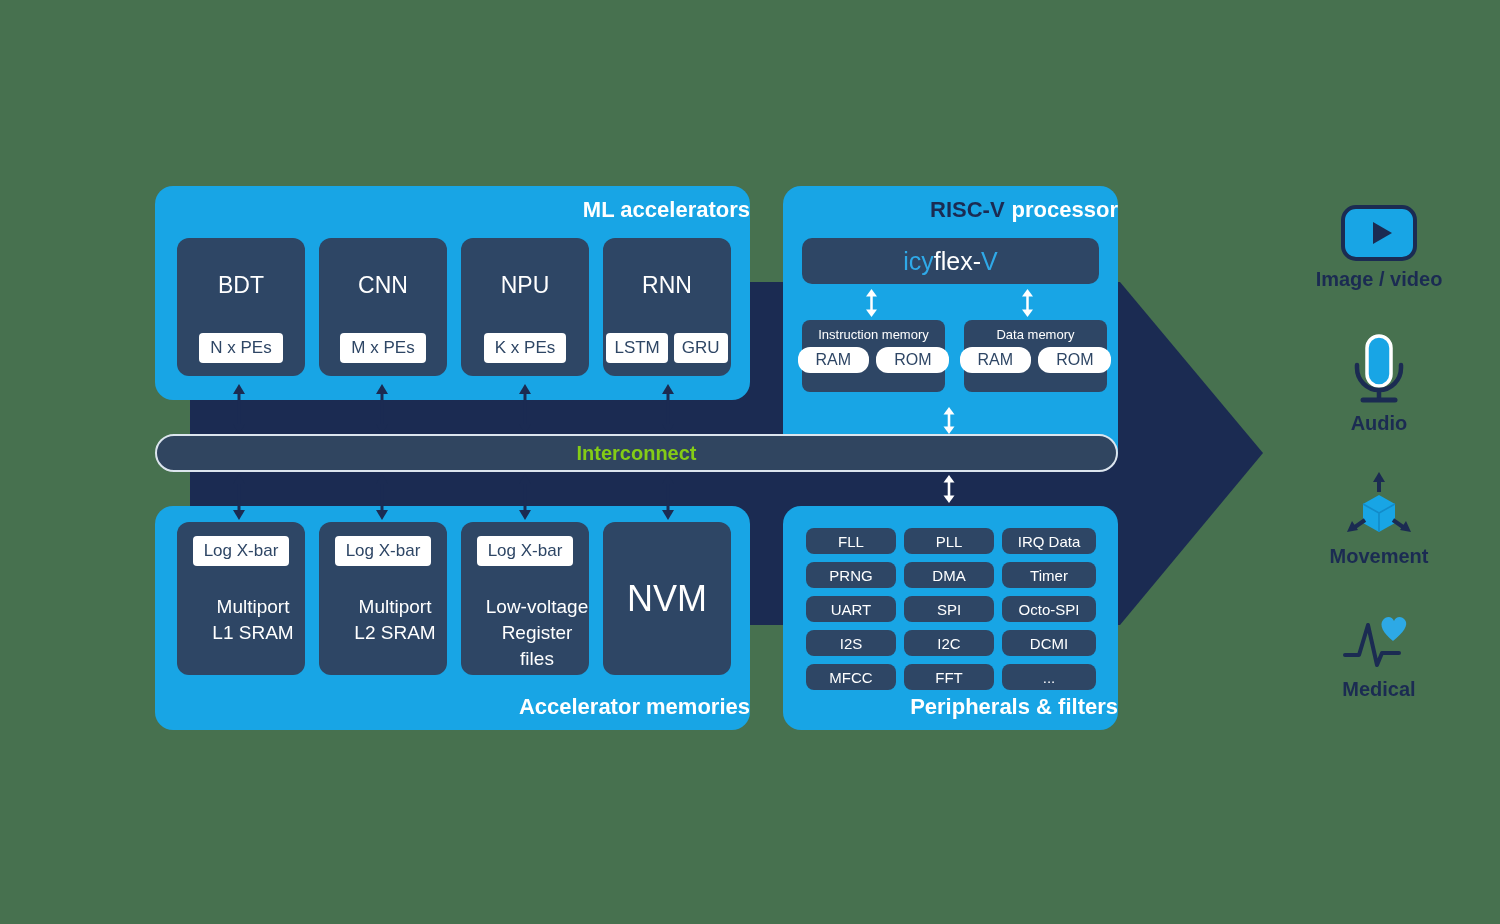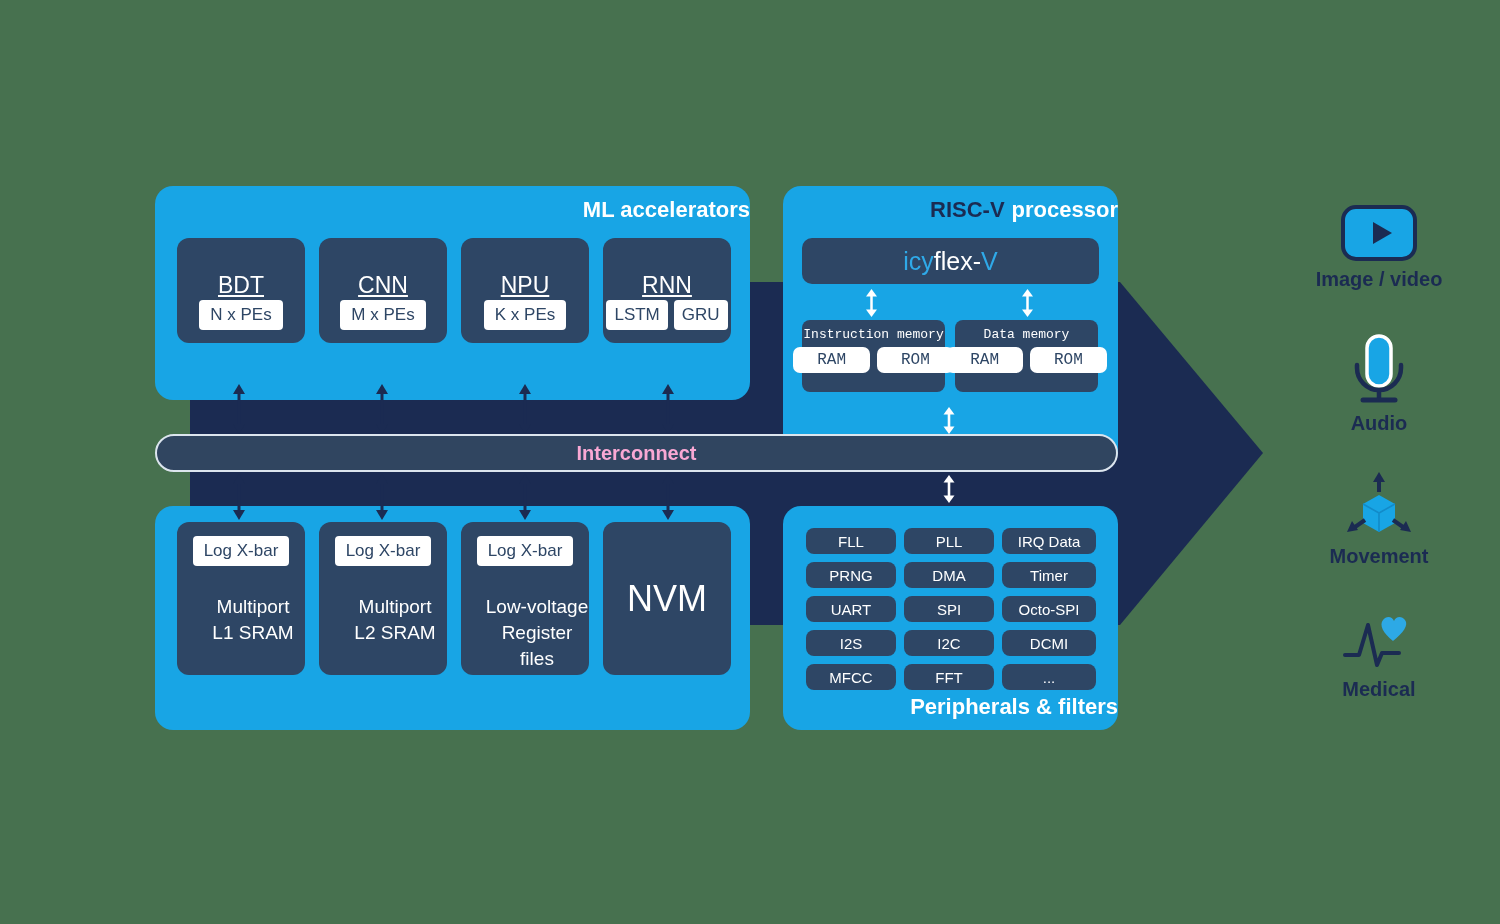--- a/index.html
+++ b/index.html
@@ -12,45 +12,45 @@
   .panel-title{position:absolute;left:0;right:0;text-align:right;color:#fff;font-weight:bold;font-size:22px;}
   .panel-title .brand{color:#1B2B52;margin-right:7px;}
   #ml-box{left:155px;top:186px;width:595px;height:214px;}
   #mem-box{left:155px;top:506px;width:595px;height:224px;}
   #riscv-box{left:783px;top:186px;width:335px;height:283px;}
   #periph-box{left:783px;top:506px;width:335px;height:224px;}
   .blocks-row{position:absolute;left:22px;display:flex;gap:14px;}
   #ml-box .blocks-row{top:52px;}
   #mem-box .blocks-row{top:16px;}
   .block{width:128px;background:#2E4665;border-radius:12px;position:relative;color:#fff;}
-  .ml-block{height:105px;text-decoration:underline;}
+  .ml-block{height:138px;}
   .mem-block{height:153px;}
   .block-name{text-align:center;margin-top:34px;font-size:23px;}
   .pill{background:#fff;color:#2E4665;border-radius:4px;font-size:17px;padding:5px 11px;white-space:nowrap;}
   .pill-slot{position:absolute;bottom:13px;left:0;right:0;display:flex;justify-content:center;gap:6px;}
   .pill-top{position:absolute;top:14px;left:0;right:0;display:flex;justify-content:center;}
   .mem-lines{position:absolute;top:72px;left:0;right:0;text-align:center;font-size:19px;line-height:26px;padding-left:24px;}
   .nvm-block{display:flex;align-items:center;justify-content:center;font-size:36px;}
   #interconnect{
     position:absolute;left:155px;top:434px;width:963px;height:38px;box-sizing:border-box;
     background:#304560;border:2px solid #DCE5EE;border-radius:19px;
     display:flex;align-items:center;justify-content:center;
-    color:#f9a8d4;font-size:20px;font-weight:bold;z-index:1;
+    color:#84cc16;font-size:20px;font-weight:bold;z-index:1;
   }
   
   #core-bar{
     position:absolute;left:19px;top:52px;width:297px;height:46px;background:#2E4665;border-radius:10px;
     display:flex;align-items:center;justify-content:center;font-size:25px;color:#fff;
   }
   #core-bar .cy{color:#2FA9E8;}
-  .riscv-mems{position:absolute;left:19px;top:134px;display:flex;gap:10px;font-family:Liberation Mono, monospace;}
+  .riscv-mems{position:absolute;left:19px;top:134px;display:flex;gap:19px;}
   .riscv-mem{width:143px;height:72px;background:#2E4665;border-radius:8px;color:#fff;}
   .riscv-mem-label{text-align:center;font-size:13px;margin-top:7px;}
   .riscv-mem-pills{display:flex;justify-content:center;gap:7px;margin-top:5px;}
-  .riscv-mem-pills .pill{font-size:16px;padding:4px 24px;border-radius:7px;}
+  .riscv-mem-pills .pill{font-size:16px;padding:4px 18px;border-radius:12px;}
   
   .periph-grid{
     position:absolute;left:23px;top:22px;display:grid;
     grid-template-columns:90px 90px 94px;grid-auto-rows:26px;gap:8px 8px;
   }
   .periph-pill{
     background:#2E4665;border-radius:8px;color:#fff;font-size:15px;
     display:flex;align-items:center;justify-content:center;
   }
   .title-bottom{bottom:10px;}
@@ -171,20 +171,21 @@
           </div>
         <div class="mem-lines">
           <div>Low-voltage</div>
           <div>Register files</div>
         </div>
       </div>
       <div class="block mem-block nvm-block">
         <span>NVM</span>
       </div>
     </div>
+    <div class="panel-title title-bottom">Accelerator memories</div>
   </div>
 
   <div class="panel" id="periph-box">
     <div class="periph-grid">
       <div class="periph-pill">FLL</div>
       <div class="periph-pill">PLL</div>
       <div class="periph-pill">IRQ Data</div>
       <div class="periph-pill">PRNG</div>
       <div class="periph-pill">DMA</div>
       <div class="periph-pill">Timer</div>

